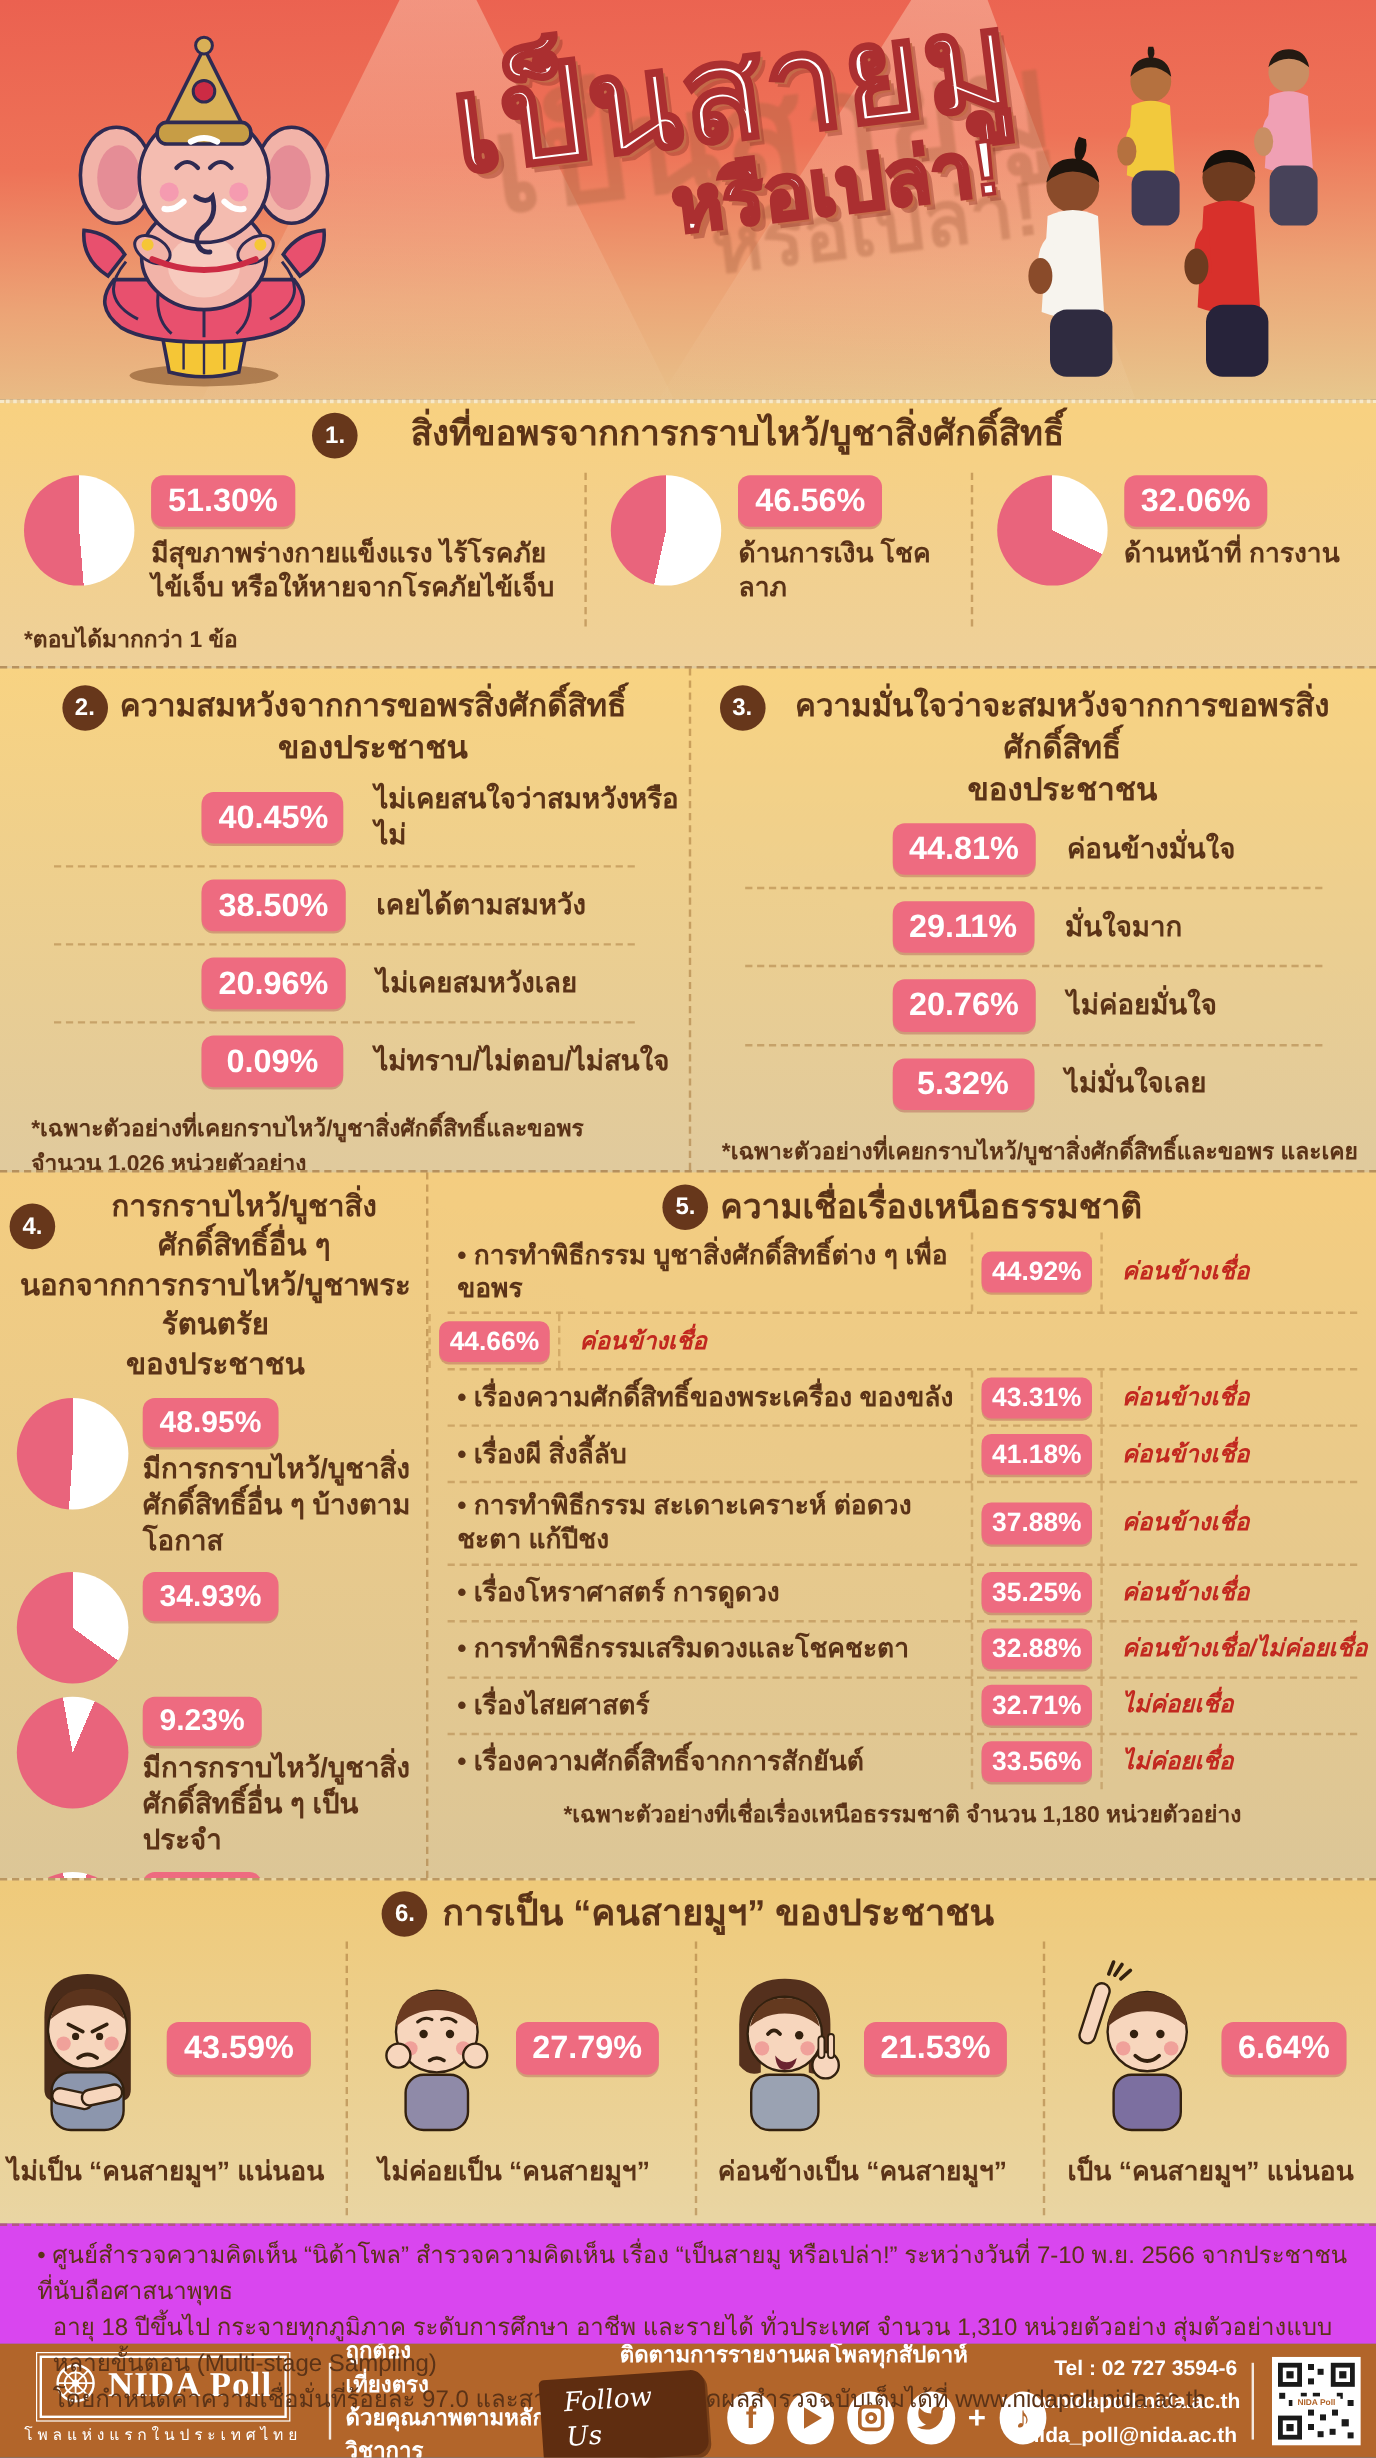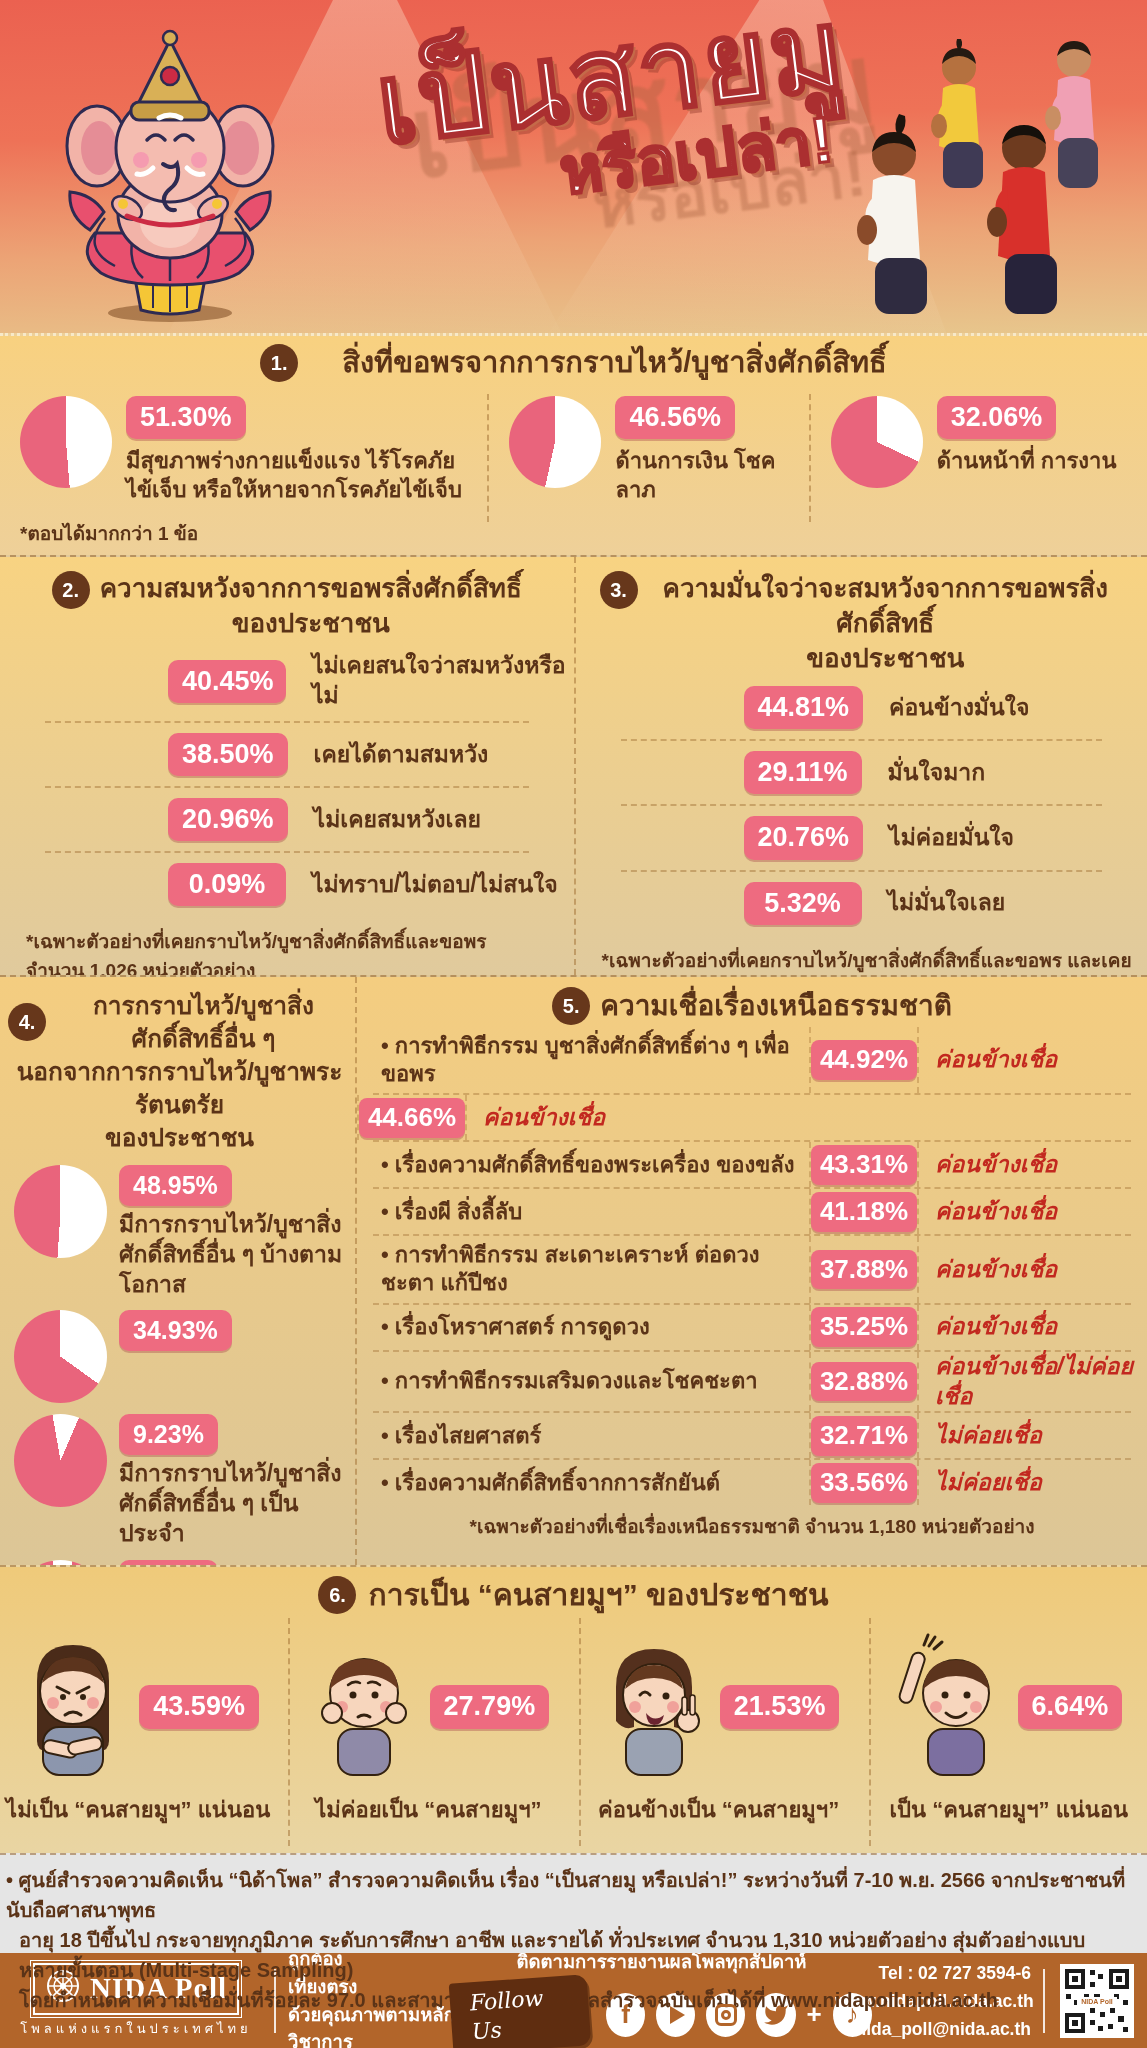--- a/index.html
+++ b/index.html
@@ -18,21 +18,21 @@
   .title-wrap .t1,.title-wrap .t2{color:#fff;-webkit-text-stroke:3px #ab2f30;
      text-shadow:3px 3px 0 #c46a49,5px 6px 0 rgba(150,60,45,.45);}
   .hero-left{position:absolute;left:35px;top:18px;z-index:4;}
   .hero-right{position:absolute;right:8px;top:30px;z-index:4;}
   
   .band{position:relative;width:100%;}
   .bandA{height:222px;background:linear-gradient(#f8d180,#eed099);border-top:3px dotted #f7e9c9;padding-top:8px;}
   .bandB{height:420px;background:linear-gradient(#f8d382,#e0ca9d);border-top:2px dashed rgba(150,100,45,.55);display:flex;}
   .bandC{height:590px;background:linear-gradient(#f4cd80,#dcc697);border-top:2px dashed rgba(150,100,45,.55);display:flex;}
   .bandD{height:288px;background:linear-gradient(#efca7a,#e9d5a3);border-top:2px dashed rgba(150,100,45,.55);padding-top:8px;}
-  .bandE{height:100px;background:#e5e5e5;border-top:2px dashed rgba(150,100,45,.55);padding:10px 16px 0 6px;font-size:20px;font-weight:bold;line-height:1.5;}
+  .bandE{height:100px;background:#d946ef;border-top:2px dashed rgba(150,100,45,.55);padding:10px 16px 0 31px;font-size:20px;font-weight:normal;line-height:1.5;}
   
   .num{flex:none;width:38px;height:38px;border-radius:50%;background:#67371b;color:#fff;font-weight:bold;font-size:20px;display:flex;align-items:center;justify-content:center;}
   .badge{display:inline-block;background:#ee6b80;color:#fff;font-weight:bold;border-radius:10px;padding:4px 14px;font-size:27px;box-shadow:0 2px 0 rgba(160,60,70,.35);}
   .pie{flex:none;border-radius:50%;}
   .fn{font-size:19px;font-weight:bold;line-height:1.5;}
   
   .s1-head{display:flex;justify-content:center;align-items:center;gap:12px;}
   .s1-title{font-size:29px;font-weight:bold;margin-left:32px;}
   .s1-row{display:flex;margin-top:12px;height:128px;}
   .s1-col{display:flex;align-items:flex-start;gap:14px;padding:2px 8px 0 20px;}
@@ -62,22 +62,22 @@
   .pie-row .badge{font-size:25px;}
   .c-left .fn{font-size:18px;margin-top:10px;padding-left:4px;}
   .c-right{flex:1;border-left:2px dashed rgba(160,110,50,.5);padding-top:10px;display:flex;flex-direction:column;}
   .s5-head{display:flex;justify-content:center;align-items:center;gap:10px;font-size:28px;font-weight:bold;padding-bottom:2px;}
   .s5-row{display:flex;align-items:center;min-height:45px;}
   .s5-sep{border-top:2px dashed rgba(160,110,50,.4);margin:0 16px;}
   .s5-label{flex:1;font-size:22px;font-weight:bold;line-height:1.28;padding:5px 6px 5px 24px;}
   .s5-label::before{content:"• ";}
   .s5-badge-cell{width:110px;align-self:stretch;display:flex;align-items:center;justify-content:center;
                  border-left:2px dashed rgba(160,110,50,.35);border-right:2px dashed rgba(160,110,50,.35);}
-  .s5-row .badge{font-size:26px;padding:3px 9px;border-radius:8px;}
-  .s5-level{width:228px;font-size:23px;font-weight:bold;font-style:italic;color:#c2281f;padding-left:16px;}
+  .s5-row .badge{font-size:22px;padding:3px 9px;border-radius:8px;}
+  .s5-level{width:228px;font-size:20px;font-weight:bold;font-style:italic;color:#c2281f;padding-left:16px;}
   .c-right .fn{text-align:center;margin-top:8px;}
   
   .s6-head{display:flex;justify-content:center;align-items:center;gap:12px;}
   .s6-title{font-size:30px;font-weight:bold;}
   .s6-row{display:flex;height:228px;margin-top:4px;gap:12px;}
   .s6-col{flex:1;display:flex;flex-direction:column;align-items:center;padding-top:8px;}
   .s6-col+.s6-col{border-left:2px dashed rgba(160,110,50,.5);}
   .char-wrap{display:flex;align-items:center;gap:10px;height:162px;}
   .s6-label{font-size:22px;font-weight:bold;margin-top:8px;text-align:left;}
   

